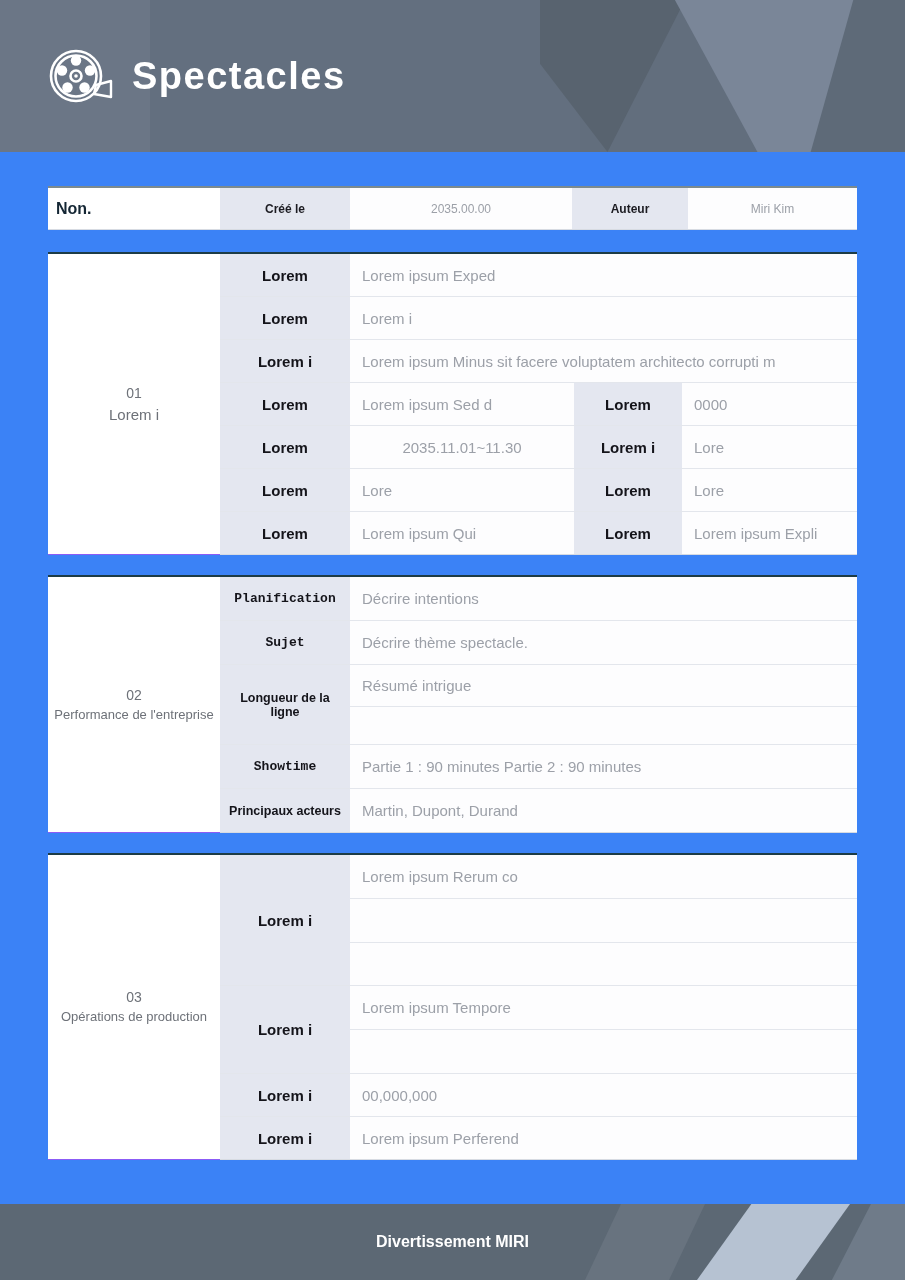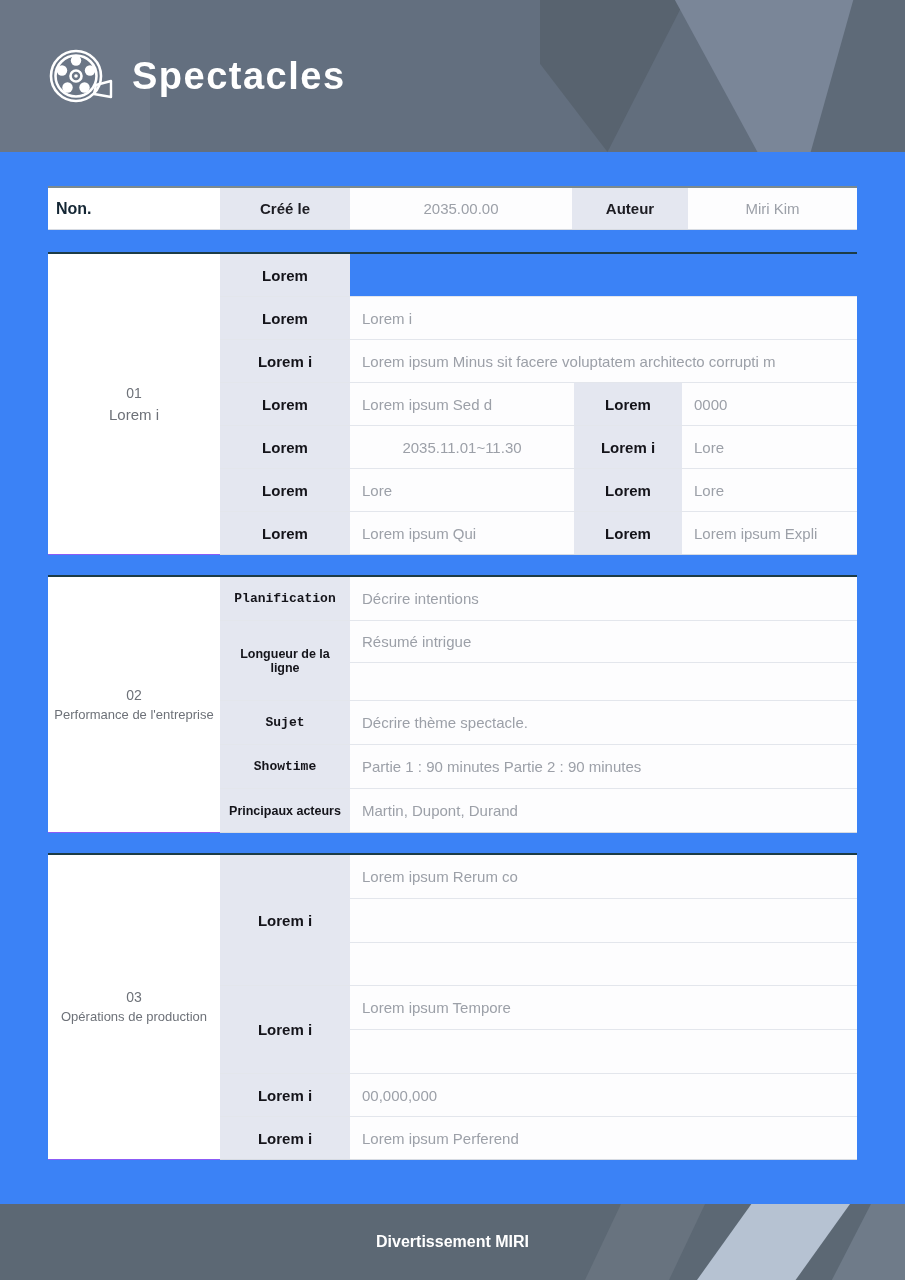--- a/index.html
+++ b/index.html
@@ -63,21 +63,21 @@
   .meta {
     display: flex;
     height: 44px;
     border-top: 2px solid #7c8a8e;
     border-bottom: 1px solid #d7dbe2;
     margin-bottom: 22px;
   }
   .meta-cell {
     display: flex; align-items: center;
     height: 100%;
-    font-size: 15px;
+    font-size: 12px;
   }
   .meta-key {
     justify-content: center;
     background: #e4e7f0;
     font-weight: bold;
     color: #1c1c22;
   }
   .meta-val {
     justify-content: center;
     background: #fdfdfe;
@@ -220,20 +220,21 @@
 
   <div class="section">
     <div class="sec-idx">
       <span class="sec-num">01</span>
       <span class="sec-name big">Lorem i</span>
     </div>
     <div class="sec-rows">
 
       <div class="row h43">
         <div class="lbl lbl-a">Lorem</div>
+        <div class="val val-b">Lorem ipsum Exped</div>
       </div>
 
       <div class="row h43">
         <div class="lbl lbl-a">Lorem</div>
         <div class="val val-b">Lorem i</div>
       </div>
 
       <div class="row h43">
         <div class="lbl lbl-a">Lorem i</div>
         <div class="val val-b">Lorem ipsum Minus sit facere voluptatem architecto corrupti m</div>
@@ -273,36 +274,36 @@
   <div class="section">
     <div class="sec-idx">
       <span class="sec-num">02</span>
       <span class="sec-name">Performance de l'entreprise</span>
     </div>
     <div class="sec-rows">
 
       <div class="row h44">
         <div class="lbl lbl-a lbl-sm">Planification</div>
         <div class="val val-b">Décrire intentions</div>
+      </div>
+
+      <div class="row h44">
+        <div class="lbl lbl-a lbl-sm">Sujet</div>
+        <div class="val val-b">Décrire thème spectacle.</div>
       </div>
 
       <div class="row">
         <div class="lbl lbl-a lbl-xs">Longueur de la ligne</div>
         <div class="stack">
           <div class="sub" style="height:42px">Résumé intrigue</div>
           <div class="sub" style="height:37px"></div>
         </div>
       </div>
 
       <div class="row h44">
-        <div class="lbl lbl-a lbl-sm">Sujet</div>
-        <div class="val val-b">Décrire thème spectacle.</div>
-      </div>
-
-      <div class="row h44">
         <div class="lbl lbl-a lbl-sm">Showtime</div>
         <div class="val val-b">Partie 1 : 90 minutes Partie 2 : 90 minutes</div>
       </div>
 
       <div class="row h44">
         <div class="lbl lbl-a lbl-xs">Principaux acteurs</div>
         <div class="val val-b">Martin, Dupont, Durand</div>
       </div>
 
     </div>

